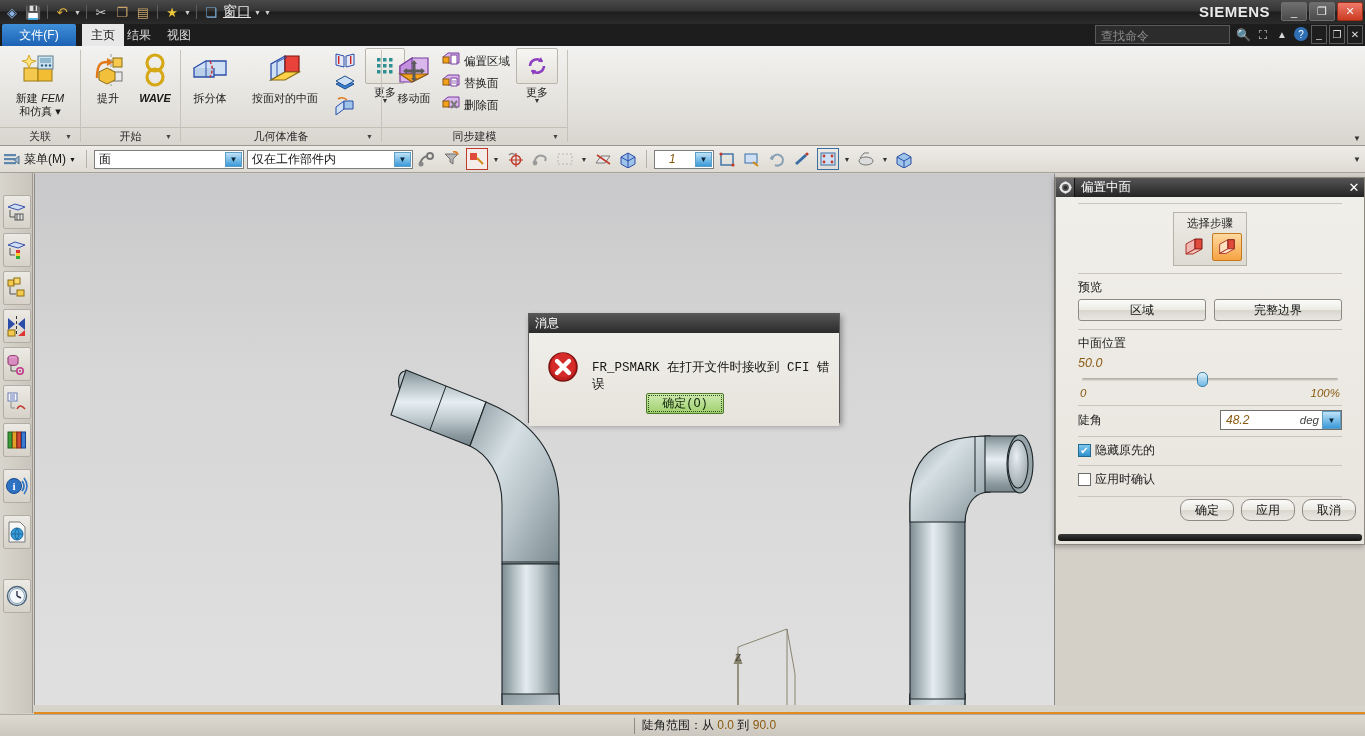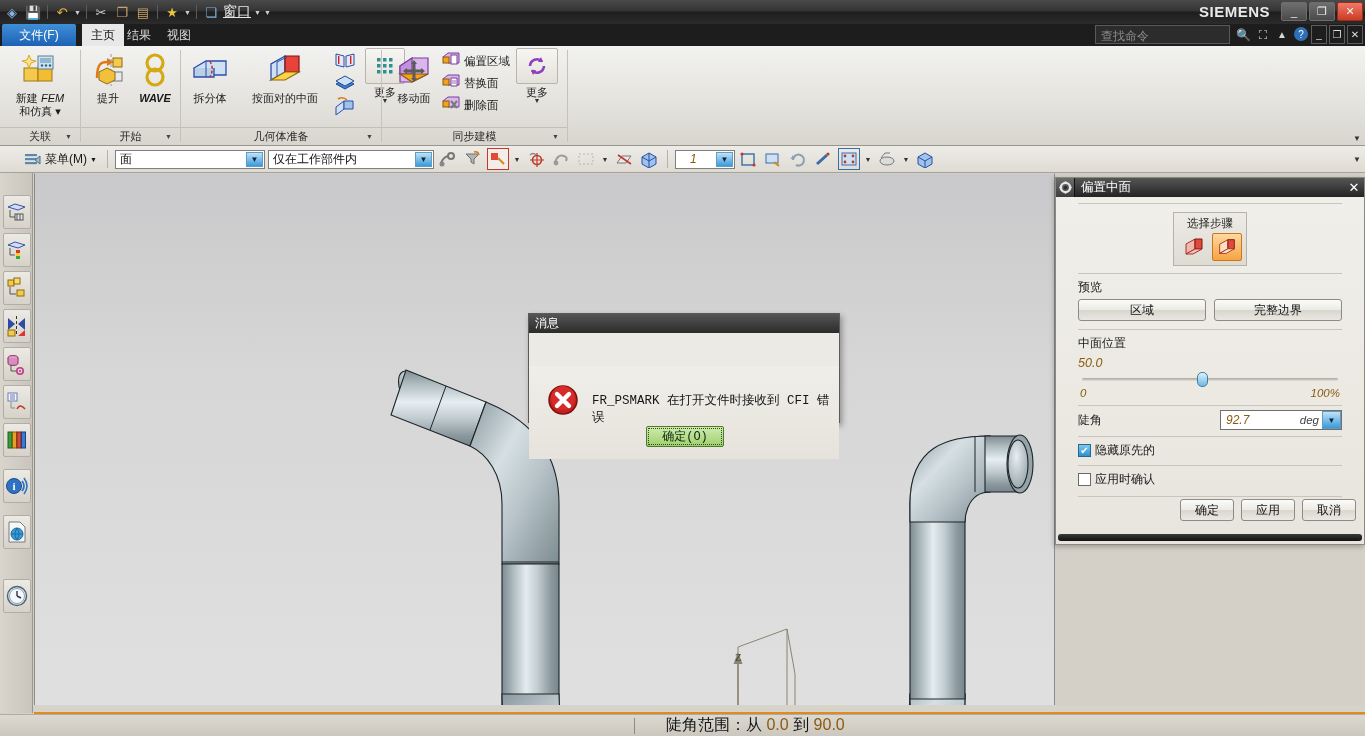--- a/index.html
+++ b/index.html
@@ -89,21 +89,21 @@
   .smallrow {
     position: absolute; display: flex; align-items: center; gap: 4px; cursor: pointer;
     font-size: 11.5px; color: #1a1a1a;
   }
 
   
   .toolbar2 {
     position: absolute; top: 146px; left: 0; width: 1365px; height: 27px;
     background: linear-gradient(to bottom,#eeecE8,#dedbd3);
     border-bottom: 1px solid #a6a29a;
-    display: flex; align-items: center; padding-left: 21px; gap: 3px;
+    display: flex; align-items: center; padding-left: 0; gap: 3px;
   }
   .tb-menu { display:flex; align-items:center; gap:3px; font-size:12px; color:#161616; cursor:pointer; padding:0 3px;}
   .tb-sep { width:1px; height:18px; background:#b6b2a9; margin:0 4px; }
   .combo {
     height: 19px; border: 1px solid #7f7f7f; background:#fff; display:flex; align-items:center;
     font-size: 12px; color:#111; padding-left:4px; position: relative; cursor: pointer;
   }
   .combo .arrow {
     position:absolute; right:1px; top:1px; width:17px; height:15px;
     background: linear-gradient(to bottom,#bfe2f7,#3a9ad9);
@@ -143,21 +143,21 @@
     position: absolute; left: 528px; top: 313px; width: 312px; height: 110px;
     background: #eceae4;
     border: 1px solid #5a5a5a;
     box-shadow: 2px 3px 6px rgba(0,0,0,.35);
     font-family: Liberation Mono, monospace;
   }
   .msgdlg-title {
     height: 19px; background: linear-gradient(to bottom,#555,#2b2b2b);
     color:#fff; font-size:12px; display:flex; align-items:center; padding-left:6px;
   }
-  .msgdlg-body { position:relative; height:93px; background: linear-gradient(to bottom,#f0eee9,#e6e3dc); margin-top: 33px; }
+  .msgdlg-body { position:relative; height:93px; background: linear-gradient(to bottom,#f0eee9,#e6e3dc); }
   .msg-icon { position:absolute; left:18px; top:18px; width:32px; height:32px; }
   .msg-text { position:absolute; left:63px; top:26px; font-size:12.5px; color:#161616; }
   .msg-ok {
     position:absolute; left:117px; top:60px; width:78px; height:21px;
     background: linear-gradient(to bottom,#cfeab0,#9fd06e);
     border: 1px solid #4f7a2c; border-radius: 2px;
     display:flex;align-items:center;justify-content:center;
     font-size:12px; color:#10270a; cursor:pointer;
     outline: 1px dotted #2f4f16; outline-offset:-3px;
   }
@@ -219,35 +219,35 @@
     position:absolute; right:0; top:0; width:19px; height:18px;
     background: linear-gradient(to bottom,#bfe2f7,#3a9ad9); border:1px solid #5f9ec4;
     display:flex;align-items:center;justify-content:center;font-size:8px;color:#06233c; cursor:pointer;
   }
   .chkrow { display:flex; align-items:center; gap:4px; margin-top:5px; font-size:12px; color:#1a1a1a; cursor:pointer;}
   .chk { width:13px;height:13px;border:1px solid #6b6b6b; background:#fff; display:flex;align-items:center;justify-content:center;}
   .chk.on { background: linear-gradient(to bottom,#7fc8ef,#2e90cd); border-color:#25698f; color:#fff; font-size:10px;}
   .footer-btns { position:absolute; left:8px; right:8px; bottom:22px; display:flex; justify-content:flex-end; gap:7px;}
   .fbtn {
     width:54px; height:22px; background: linear-gradient(to bottom,#fbfbfa 0%,#ecebE5 48%,#dad7cf 52%,#eae8e2 100%);
-    border:1px solid #8f8b82; border-radius:3px; display:flex;align-items:center;justify-content:center;
+    border:1px solid #8f8b82; border-radius:9px; display:flex;align-items:center;justify-content:center;
     font-size:12px; color:#141414; cursor:pointer;
   }
   .panel-grip { position:absolute; left:2px; right:2px; bottom:2px; height:7px;
     background: linear-gradient(to bottom,#3a3a3a,#111); border-radius:3px;}
 
   
   .statusbar {
     position: absolute; left:0; bottom:0; width:1365px; height:22px;
     background: linear-gradient(to bottom,#dcd9d1,#cbc7bf);
     border-top:1px solid #b0aca3;
     display:flex; align-items:center;
   }
   .status-sep { position:absolute; left:634px; top:3px; width:1px; height:16px; background:#8e8a82;}
-  .status-text { position:absolute; left:666px; font-size:16px; color:#141414;}
+  .status-text { position:absolute; left:642px; font-size:12px; color:#141414;}
   .status-num { color:#8a5a10; }
 </style>
 </head>
 <body>
 
 <div id="app">
 
   <div class="titlebar">
     <div class="qat">
       <div class="qat-btn" style="color:#8ab4e8;">◈</div>
@@ -909,21 +909,21 @@
       <div class="slider-ends">
         <span>0</span>
         <span>100%</span>
       </div>
 
       <div class="hr" style="margin-top:6px;"></div>
 
       <div class="fieldrow">
         <span class="lab">陡角</span>
         <div class="numbox">
-          <span class="val">92.7</span>
+          <span class="val">48.2</span>
           <span class="unit">deg</span>
           <span class="sdrop">▼</span>
         </div>
       </div>
 
       <div class="hr" style="margin-top:6px;"></div>
 
       <div class="chkrow">
         <span class="chk on">✔</span>
         <span>隐藏原先的</span>

